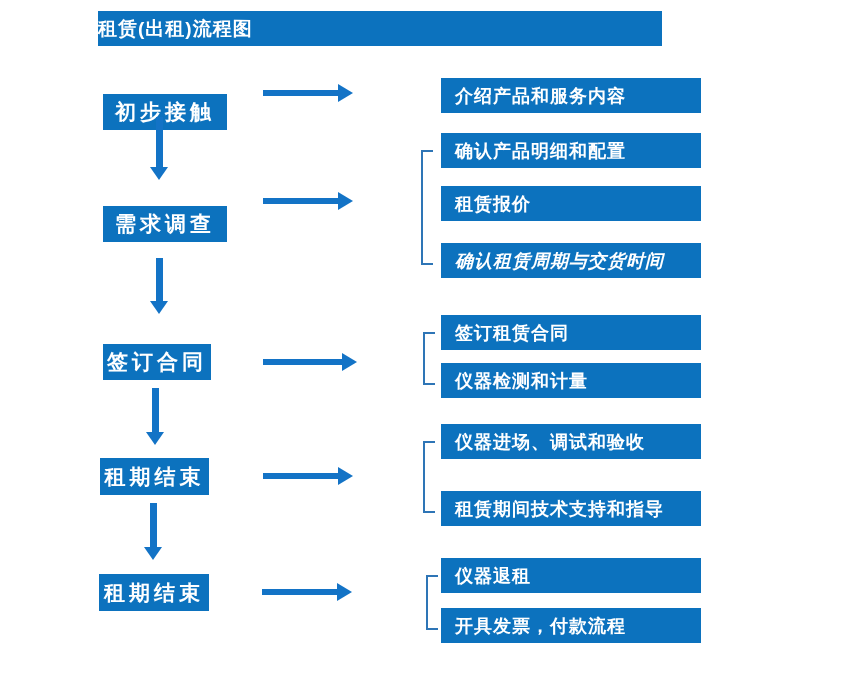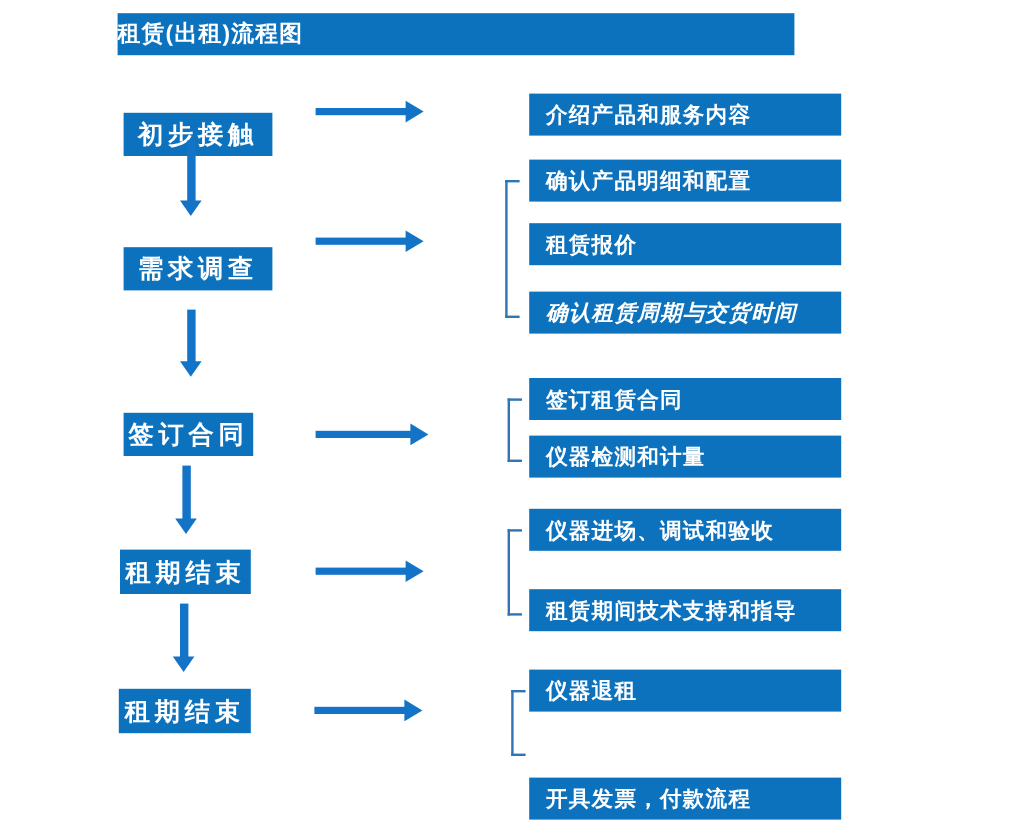--- a/index.html
+++ b/index.html
@@ -120,21 +120,21 @@
 
   <div class="detail-box" style="top:78px;">介绍产品和服务内容</div>
   <div class="detail-box" style="top:133px;">确认产品明细和配置</div>
   <div class="detail-box" style="top:186px;">租赁报价</div>
   <div class="detail-box" style="top:243px;font-style:italic;">确认租赁周期与交货时间</div>
   <div class="detail-box" style="top:315px;">签订租赁合同</div>
   <div class="detail-box" style="top:363px;font-family:Liberation Mono, monospace;">仪器检测和计量</div>
   <div class="detail-box" style="top:424px;">仪器进场、调试和验收</div>
   <div class="detail-box" style="top:491px;">租赁期间技术支持和指导</div>
   <div class="detail-box" style="top:558px;">仪器退租</div>
-  <div class="detail-box" style="top:608px;margin-top:40px;">开具发票，付款流程</div>
+  <div class="detail-box" style="top:608px;">开具发票，付款流程</div>
 
   <div class="harrow" style="left:263px; top:84px;  width:90px;">
       <i class="shaft"></i>
       <i class="head"></i>
     </div>
   <div class="harrow" style="left:263px; top:192px; width:90px;">
       <i class="shaft"></i>
       <i class="head"></i>
     </div>
   <div class="harrow" style="left:263px; top:353px; width:94px;">

